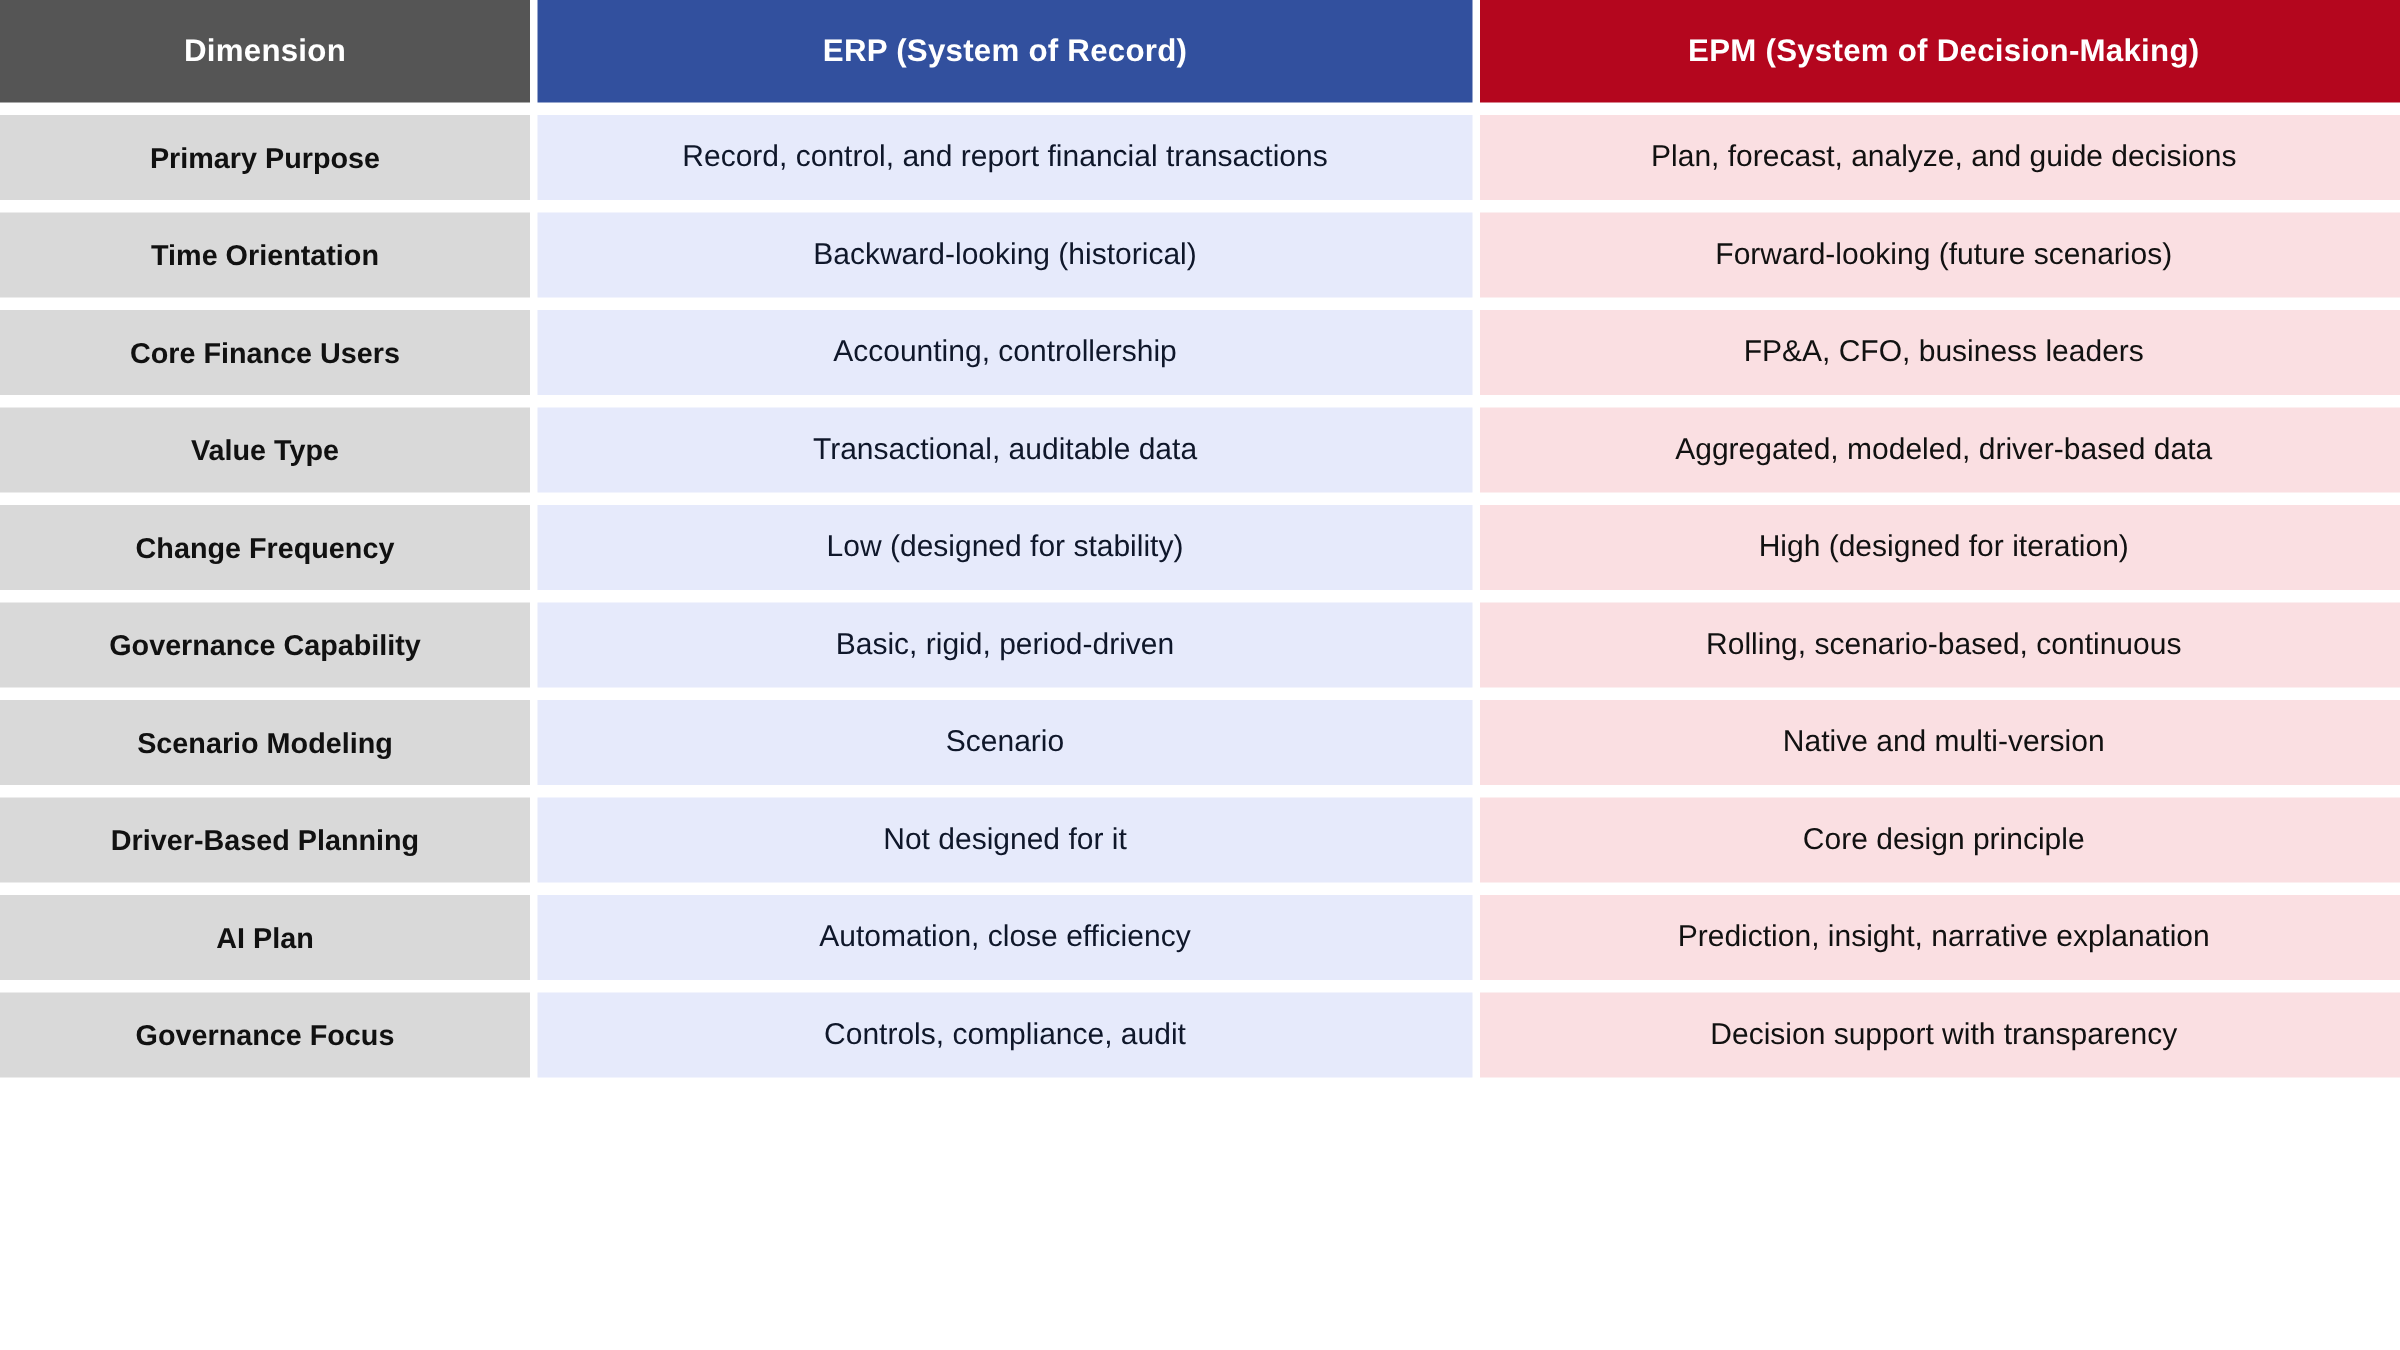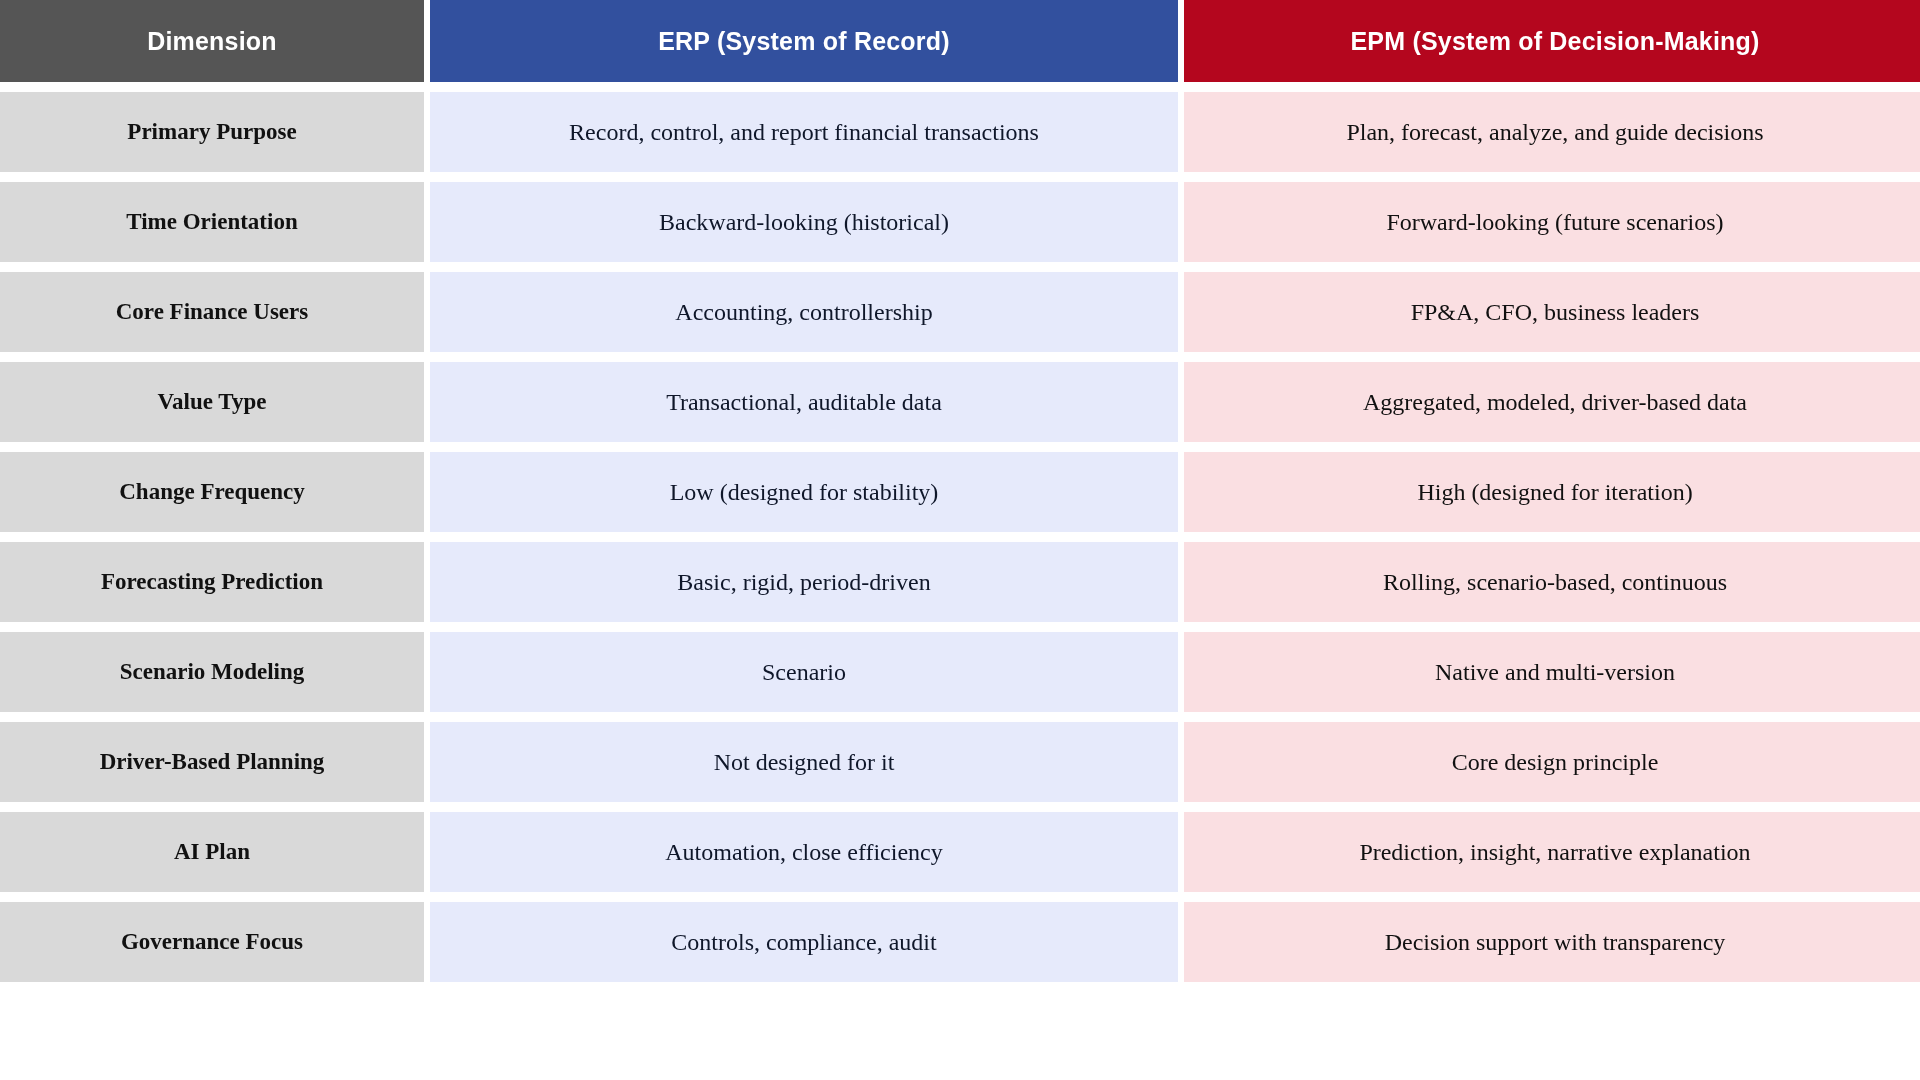--- a/index.html
+++ b/index.html
@@ -43,28 +43,27 @@
     vertical-align: middle;
     letter-spacing: 0.2px;
     margin-top: 35px;
   }
 
   th.h-dim { background: #555555; }
   th.h-erp { background: #32509e; }
   th.h-epm { background: #b4061e; }
 
   tbody td {
-    height: 80px;
+    height: 68px;
     vertical-align: middle;
     text-align: center;
     font-size: 24px;
     line-height: 1.25;
     padding: 4px 14px;
     box-sizing: border-box;
-    font-family: Liberation Serif, serif;
   }
 
   td.dim-cell {
     background: #d9d9d9;
     font-weight: bold;
     color: #111111;
     font-size: 23px;
   }
 
   td.erp-cell {
@@ -116,21 +115,21 @@
           <td class="dim-cell">Value Type</td>
           <td class="erp-cell">Transactional, auditable data</td>
           <td class="epm-cell">Aggregated, modeled, driver-based data</td>
         </tr>
         <tr>
           <td class="dim-cell">Change Frequency</td>
           <td class="erp-cell">Low (designed for stability)</td>
           <td class="epm-cell">High (designed for iteration)</td>
         </tr>
         <tr>
-          <td class="dim-cell">Forecasting Prediction</td>
+          <td class="dim-cell">Governance Capability</td>
           <td class="erp-cell">Basic, rigid, period-driven</td>
           <td class="epm-cell">Rolling, scenario-based, continuous</td>
         </tr>
         <tr>
           <td class="dim-cell">Scenario Modeling</td>
           <td class="erp-cell">Scenario</td>
           <td class="epm-cell">Native and multi-version</td>
         </tr>
         <tr>
           <td class="dim-cell">Driver-Based Planning</td>

